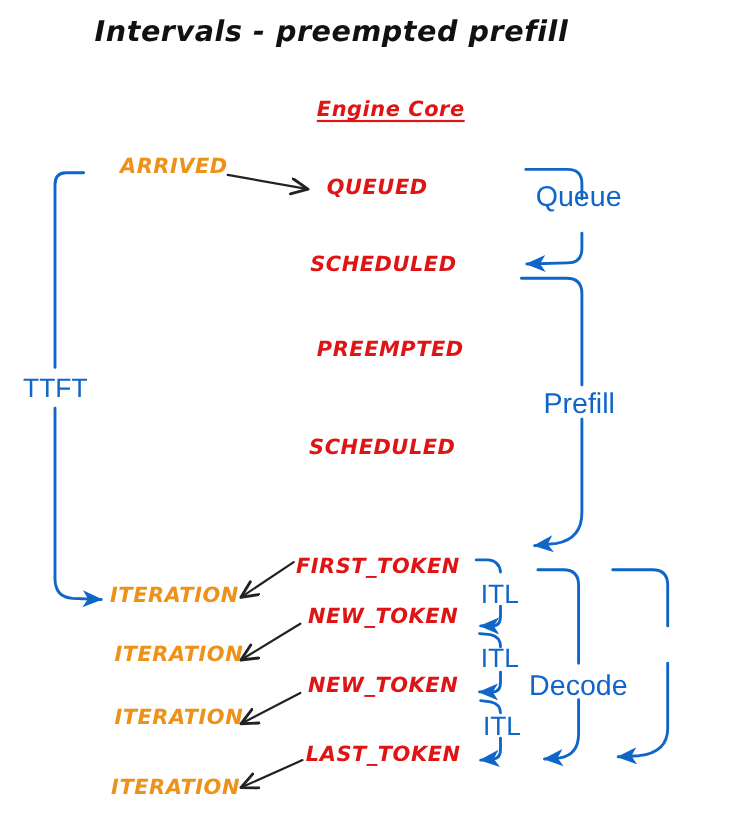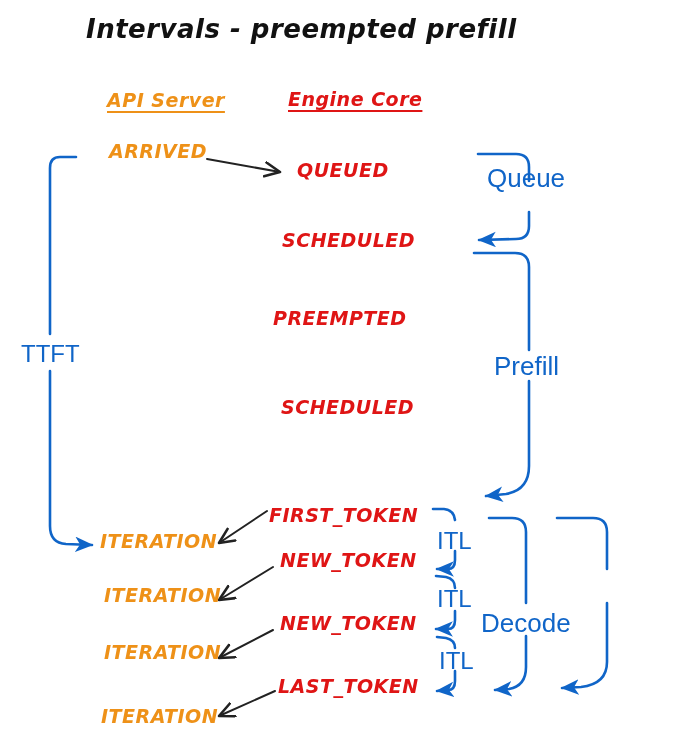--- a/index.html
+++ b/index.html
@@ -113,32 +113,31 @@
     <g>
       <path class="black-stroke" d="M273,630 L219,658" marker-end="url(#blackArrow)"></path>
     </g>
     <g>
       <path class="black-stroke" d="M275,691 L219,716" marker-end="url(#blackArrow)"></path>
     </g>
   </svg>
 
   <div class="abs hw title" style="left:86px;top:16px;">Intervals - preempted prefill</div>
 
-  <div class="abs hw col-head api" style="left:107px;top:91px;">API Server</div>
   <div class="abs hw col-head eng" style="left:288px;top:90px;">Engine Core</div>
 
   <div class="abs hw event api" style="left:109px;top:142px;">ARRIVED</div>
   <div class="abs hw event api" style="left:100px;top:532px;">ITERATION</div>
   <div class="abs hw event api" style="left:104px;top:586px;">ITERATION</div>
   <div class="abs hw event api" style="left:104px;top:643px;">ITERATION</div>
   <div class="abs hw event api" style="left:101px;top:707px;">ITERATION</div>
 
   <div class="abs hw event eng" style="left:297px;top:161px;">QUEUED</div>
   <div class="abs hw event eng" style="left:282px;top:231px;">SCHEDULED</div>
-  <div class="abs hw event eng" style="left:273px;top:309px;">PREEMPTED</div>
+  <div class="abs hw event eng" style="left:288px;top:309px;">PREEMPTED</div>
   <div class="abs hw event eng" style="left:281px;top:398px;">SCHEDULED</div>
   <div class="abs hw event eng" style="left:269px;top:506px;">FIRST_TOKEN</div>
   <div class="abs hw event eng" style="left:280px;top:551px;">NEW_TOKEN</div>
   <div class="abs hw event eng" style="left:280px;top:614px;">NEW_TOKEN</div>
   <div class="abs hw event eng" style="left:278px;top:677px;">LAST_TOKEN</div>
 
   <div class="abs iv small" style="left:21px;top:341px;">TTFT</div>
   <div class="abs iv" style="left:487px;top:165px;">Queue</div>
   <div class="abs iv" style="left:494px;top:353px;">Prefill</div>
   <div class="abs iv small" style="left:437px;top:528px;">ITL</div>

